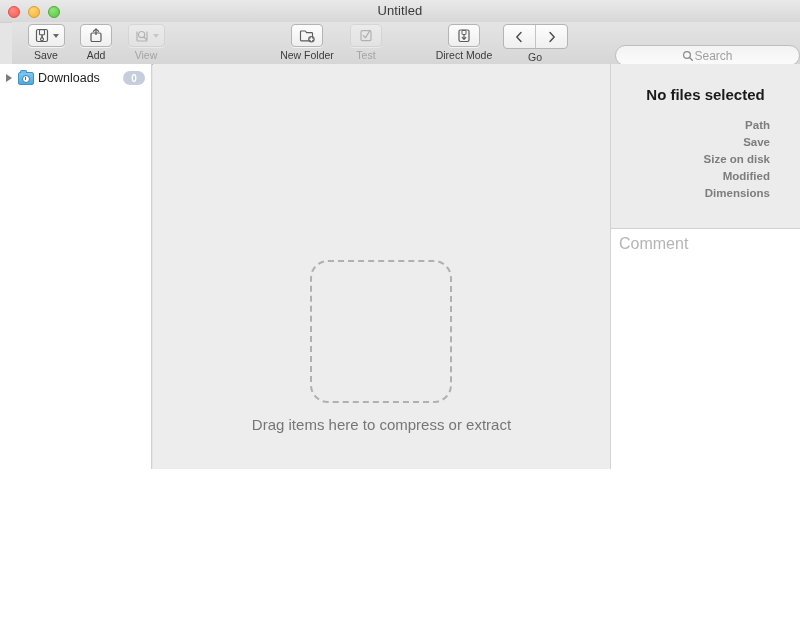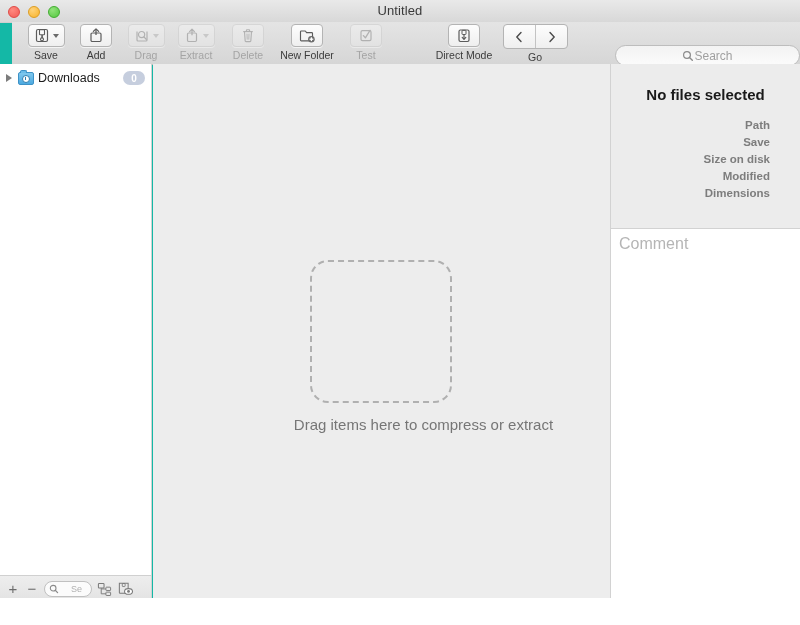--- a/index.html
+++ b/index.html
@@ -7,23 +7,23 @@
     padding: 0;
     background: #ffffff;
   }
   body {
     font-family: "Liberation Sans", sans-serif;
     -webkit-font-smoothing: antialiased;
   }
   #app {
     position: relative;
     width: 800px;
-    height: 598px;
+    height: 469px;
     overflow: hidden;
-    background: #14b8a6;
+    background: #e5e5e5;
   }
 
   
   .titlebar {
     position: absolute;
     left: 0; top: 0;
     width: 800px; height: 22px;
     background: linear-gradient(to bottom, #e9e9e9 0%, #d8d8d8 100%);
     border-bottom: 1px solid #cfcfcf;
   }
@@ -274,21 +274,20 @@
     border-radius: 18px;
     box-sizing: border-box;
   }
   .drop-text {
     position: absolute;
     left: 0; top: 352px;
     width: 457px;
     text-align: center;
     font-size: 15px;
     color: #767676;
-    margin-left: 42px;
   }
 
   
   .inspector {
     position: absolute;
     left: 610px; top: 64px;
     width: 190px; height: 538px;
     background: #ececec;
     border-left: 1px solid #d2d2d2;
     box-sizing: border-box;
@@ -398,47 +397,24 @@
 
     <div class="tb-item" style="left:102px;">
       <div class="tb-btn disabled">
         <svg class="ico" width="16" height="17" viewBox="0 0 16 17">
           <path d="M3 4.5 L3 13 Q3 14 4 14 L12 14 Q13 14 13 13 L13 4.5" fill="none" stroke="#8d8d8d" stroke-width="1.2"></path>
           <circle cx="7.6" cy="7.6" r="3.1" fill="none" stroke="#8d8d8d" stroke-width="1.2"></circle>
           <line x1="9.9" y1="9.9" x2="12.2" y2="12.2" stroke="#8d8d8d" stroke-width="1.3" stroke-linecap="round"></line>
         </svg>
         <span class="chev"></span>
       </div>
-      <div class="tb-label dim">Drag</div>
-    </div>
-
-    <div class="tb-item" style="left:152px;">
-      <div class="tb-btn disabled">
-        <svg class="ico" width="16" height="17" viewBox="0 0 16 17">
-          <rect x="3.5" y="6" width="9" height="8.5" rx="1.2" fill="none" stroke="#8d8d8d" stroke-width="1.2"></rect>
-          <line x1="8" y1="2.2" x2="8" y2="8.2" stroke="#8d8d8d" stroke-width="1.3"></line>
-          <polyline points="5.6,4.6 8,2.2 10.4,4.6" fill="none" stroke="#8d8d8d" stroke-width="1.3" stroke-linejoin="round" stroke-linecap="round"></polyline>
-        </svg>
-        <span class="chev"></span>
-      </div>
-      <div class="tb-label dim">Extract</div>
-    </div>
-
-    <div class="tb-item" style="left:204px;">
-      <div class="tb-btn disabled">
-        <svg class="ico" width="16" height="17" viewBox="0 0 16 17">
-          <path d="M4.5 5 L5.2 14 Q5.25 14.6 5.9 14.6 L10.1 14.6 Q10.75 14.6 10.8 14 L11.5 5" fill="none" stroke="#8d8d8d" stroke-width="1.15"></path>
-          <line x1="3.2" y1="4.6" x2="12.8" y2="4.6" stroke="#8d8d8d" stroke-width="1.2"></line>
-          <path d="M6.4 4.5 L6.4 3.2 Q6.4 2.7 7 2.7 L9 2.7 Q9.6 2.7 9.6 3.2 L9.6 4.5" fill="none" stroke="#8d8d8d" stroke-width="1.1"></path>
-          <line x1="7" y1="6.6" x2="7.2" y2="12.6" stroke="#8d8d8d" stroke-width="0.9"></line>
-          <line x1="9" y1="6.6" x2="8.8" y2="12.6" stroke="#8d8d8d" stroke-width="0.9"></line>
-        </svg>
-      </div>
-      <div class="tb-label dim">Delete</div>
-    </div>
+      <div class="tb-label dim">View</div>
+    </div>
+
+
 
     <div class="tb-item" style="left:262px; width:66px;">
       <div class="tb-btn">
         <svg class="ico" width="18" height="17" viewBox="0 0 18 17">
           <path d="M2.5 5.2 L2.5 13 Q2.5 13.8 3.3 13.8 L13.7 13.8 Q14.5 13.8 14.5 13 L14.5 6.4 Q14.5 5.6 13.7 5.6 L8.6 5.6 L7.3 4 L3.3 4 Q2.5 4 2.5 4.8 Z" fill="none" stroke="#5c5c5c" stroke-width="1.15" stroke-linejoin="round"></path>
           <circle cx="13.4" cy="12.2" r="3.3" fill="#6a6a6a"></circle>
           <line x1="13.4" y1="10.3" x2="13.4" y2="14.1" stroke="#ffffff" stroke-width="1.3"></line>
           <line x1="11.5" y1="12.2" x2="15.3" y2="12.2" stroke="#ffffff" stroke-width="1.3"></line>
         </svg>
       </div>

